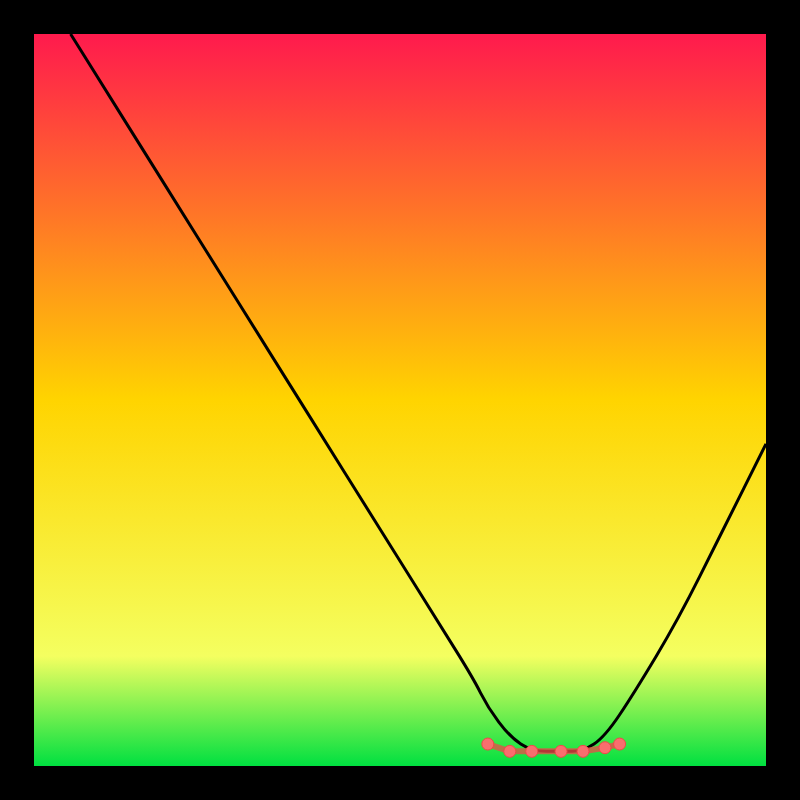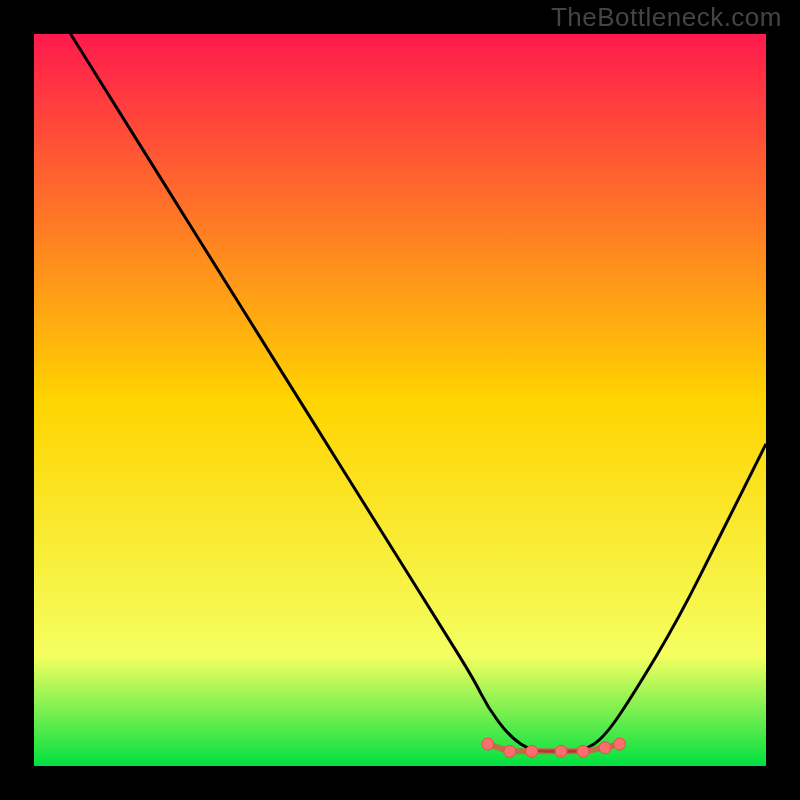--- a/index.html
+++ b/index.html
@@ -28,21 +28,20 @@
     z-index: 10;
   }
   svg {
     display: block;
   }
 </style>
 </head>
 <body>
 
 <div class="container">
-  <div class="watermark">TheBottleneck.com</div>
   <svg id="chart-svg" width="800" height="800" viewBox="0 0 800 800">
     <defs>
       <linearGradient id="bg-grad" x1="0" y1="0" x2="0" y2="1">
         <stop id="g-top" offset="0%" stop-color="#ff1a4d"></stop>
         <stop id="g-mid1" offset="50%" stop-color="#ffd400"></stop>
         <stop id="g-mid2" offset="85%" stop-color="#f4ff60"></stop>
         <stop id="g-bot" offset="100%" stop-color="#00e040"></stop>
       </linearGradient>
     </defs>
 

